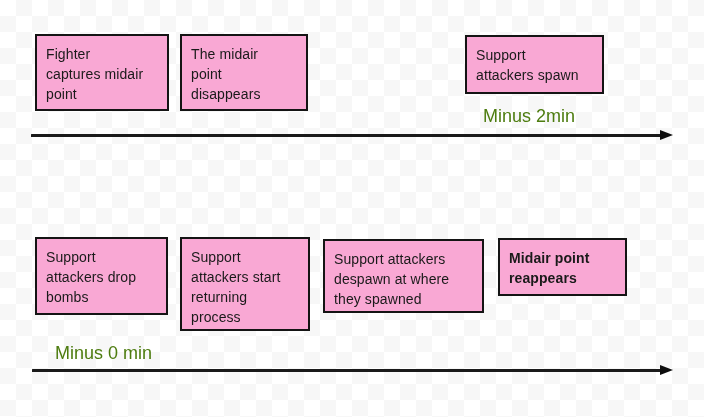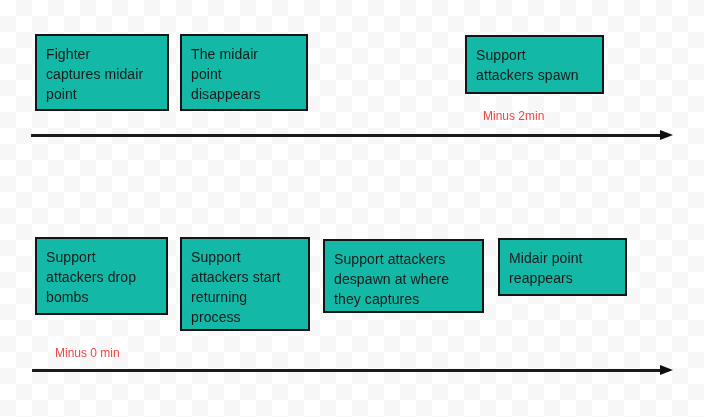--- a/index.html
+++ b/index.html
@@ -20,34 +20,34 @@
     background-position: 0 0, 16px 16px;
   }
   #canvas {
     position: relative;
     width: 704px;
     height: 417px;
   }
   .box {
     position: absolute;
     box-sizing: border-box;
-    background: #14b8a6;
+    background: #f9a8d4;
     border: 2px solid #141414;
     color: #1a1a1a;
     font-size: 14px;
     line-height: 20px;
     padding: 8px 0 0 9px;
     white-space: pre-line;
     letter-spacing: 0.1px;
   }
   .tlabel {
     position: absolute;
-    font-size: 12px;
+    font-size: 18px;
     line-height: 16px;
-    color: #ef4444;
+    color: #4d7c0f;
     white-space: nowrap;
   }
   .axis {
     position: absolute;
     height: 0;
   }
   .axis .shaft {
     position: absolute;
     left: 0;
     top: 0;
@@ -93,23 +93,23 @@
 attackers drop
 bombs</div>
 
   <div class="box" style="left: 180px; top: 237px; width: 130px; height: 94px;">Support
 attackers start
 returning
 process</div>
 
   <div class="box" style="left: 323px; top: 239px; width: 161px; height: 74px;">Support attackers
 despawn at where
-they captures</div>
+they spawned</div>
 
-  <div class="box" style="left: 498px; top: 238px; width: 129px; height: 58px;">Midair point
+  <div class="box" style="left: 498px; top: 238px; width: 129px; height: 58px; font-weight: bold;">Midair point
 reappears</div>
 
   <div class="tlabel" style="left: 55px; top: 337px; margin-top: 8px;">Minus 0 min</div>
 
   <div class="axis" style="left: 32px; top: 369px; width: 641px;">
     <div class="shaft" style="width: 630px;"></div>
     <div class="head" style="left: 628px;"></div>
   </div>
 
 </div>

